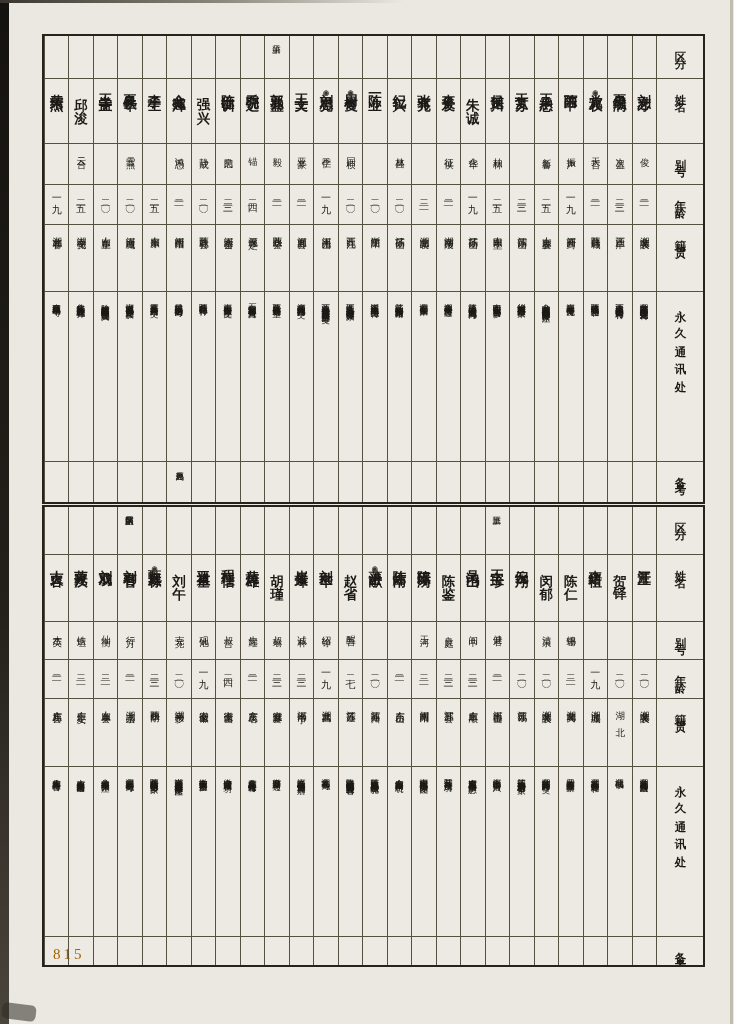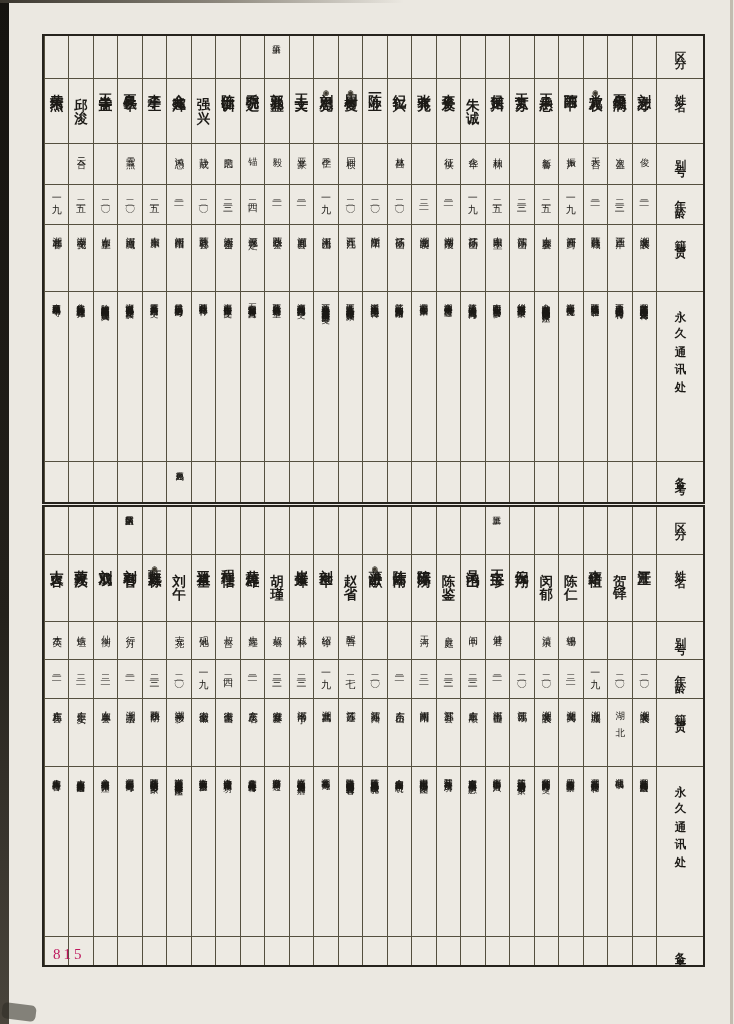--- a/index.html
+++ b/index.html
@@ -34,21 +34,21 @@
   .mark{font-size:7px;letter-spacing:0;color:#3a362c;}
   .alias{font-size:9.5px;margin-top:6px;letter-spacing:2px;line-height:11px;}
   .age{font-size:10px;margin-top:7px;letter-spacing:4px;line-height:11px;}
   .origin{font-size:9.5px;margin-top:4px;letter-spacing:1px;line-height:11px;height:60px;}
   .spreadO{letter-spacing:17px;}
   .addr{font-size:8.5px;line-height:10.5px;margin-top:5px;letter-spacing:.5px;height:158px;}
   .group{font-size:8.5px;line-height:10px;margin-top:3px;letter-spacing:0;height:38px;}
   .note{font-size:8px;line-height:9.5px;margin-top:4px;letter-spacing:0;height:30px;}
   .hdr{font-size:11.5px;font-weight:700;letter-spacing:7px;margin-top:6px;line-height:13px;}
   .hdr-wide{letter-spacing:18px;margin-top:8px;}
-  .pageno{position:absolute;left:53px;top:946px;font-size:15px;letter-spacing:3px;color:#be185d;
+  .pageno{position:absolute;left:53px;top:946px;font-size:15px;letter-spacing:3px;color:#a16207;
         font-family:"Liberation Serif",serif;}
 </style>
 </head>
 <body>
 
 <div class="page">
   <div class="scan-edge-left"></div>
   <div class="scan-edge-top"></div>
   <div class="scan-edge-right"></div>
   <div class="smudge"></div>

